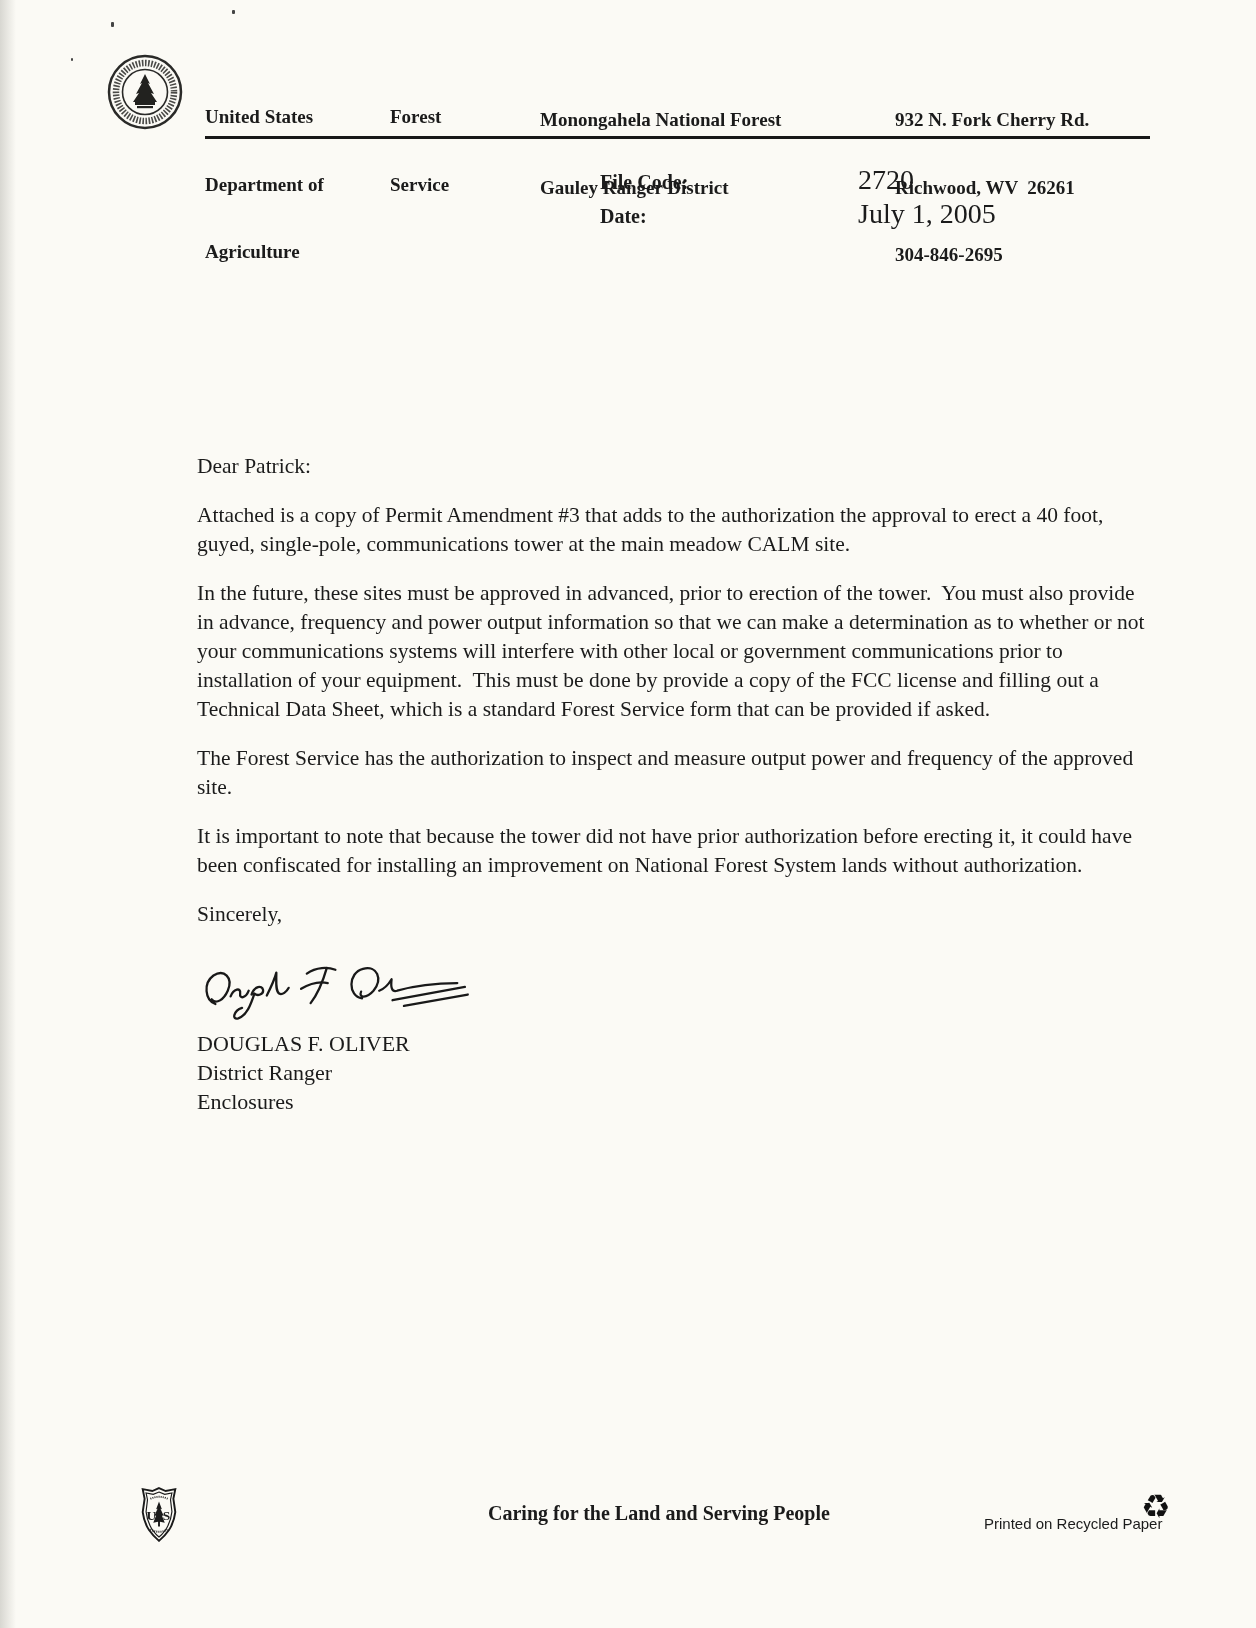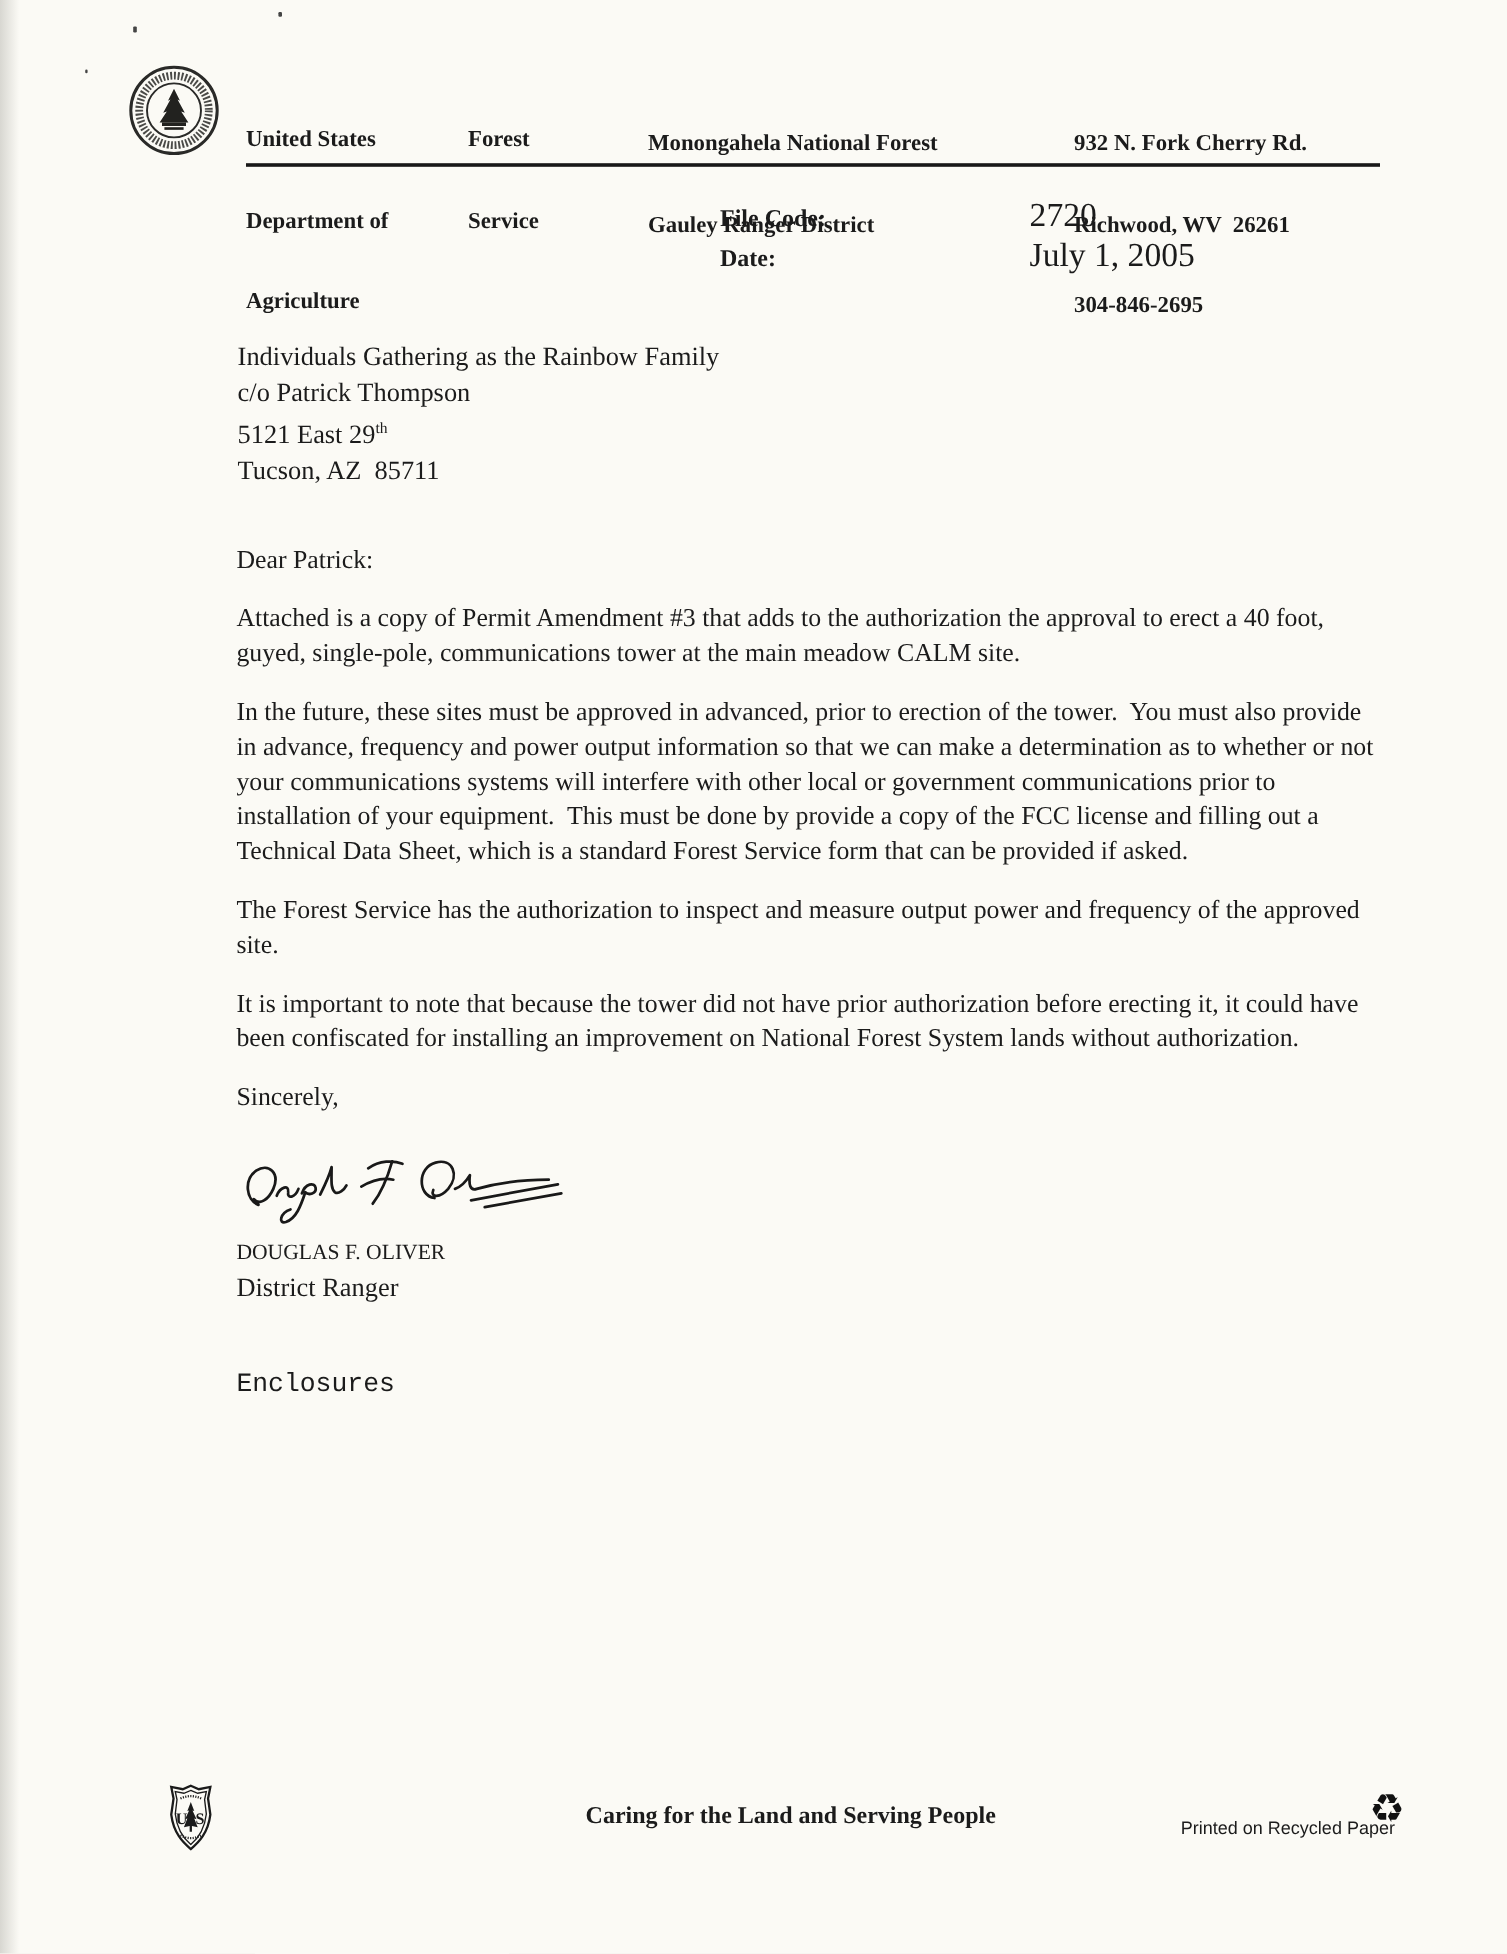--- a/index.html
+++ b/index.html
@@ -30,23 +30,23 @@
   .recipient { position:absolute; left:198px; top:282px; font-size:22px; line-height:30px; }
   .recipient div { white-space:pre-wrap; }
   .recipient sup { font-size:13px; }
 
   
   .body-block { position:absolute; left:197px; top:452px; width:948px; font-size:21.5px; line-height:29px; }
   .salutation { margin:0 0 20px 0; }
   .para { margin:0 0 20px 0; white-space:pre-wrap; }
   .closing { margin:0; }
   .signature-svg { display:block; margin:16px 0 0 -4px; }
-  .sig-name { margin-top:4px; font-size:18px; line-height:29px; }
+  .sig-name { margin-top:4px; font-size:22px; line-height:29px; }
   .sig-title { font-size:22px; line-height:29px; }
-  .enclosures { margin-top:52px; font-size:22px;font-family:Liberation Mono, monospace; }
+  .enclosures { font-size:22px; }
 
   
   .fs-shield { position:absolute; left:136px; top:1486px; }
   .slogan { position:absolute; left:488px; top:1502px; font-size:20px; font-weight:bold; }
   .recycled-note { position:absolute; left:984px; top:1515px; font-family:"Liberation Sans", sans-serif; font-size:15px; }
   .recycle-glyph { position:absolute; left:1141px; top:1487px; font-family:"DejaVu Sans", sans-serif; font-size:33px; color:#111; }
 </style>
 </head>
 <body>
 
@@ -93,26 +93,20 @@
     <div class="meta-row">
       <div class="meta-label">File Code:</div>
       <div class="meta-value">2720</div>
     </div>
     <div class="meta-row">
       <div class="meta-label">Date:</div>
       <div class="meta-value">July 1, 2005</div>
     </div>
   </div>
 
-  <div class="recipient">
-    <div>Individuals Gathering as the Rainbow Family</div>
-    <div>c/o Patrick Thompson</div>
-    <div><span>5121 East 29</span><sup>th</sup></div>
-    <div>Tucson, AZ  85711</div>
-  </div>
 
   <div class="body-block">
     <p class="salutation">Dear Patrick:</p>
     <p class="para">Attached is a copy of Permit Amendment #3 that adds to the authorization the approval to erect a 40 foot, guyed, single-pole, communications tower at the main meadow CALM site.</p>
     <p class="para">In the future, these sites must be approved in advanced, prior to erection of the tower.  You must also provide in advance, frequency and power output information so that we can make a determination as to whether or not your communications systems will interfere with other local or government communications prior to installation of your equipment.  This must be done by provide a copy of the FCC license and filling out a Technical Data Sheet, which is a standard Forest Service form that can be provided if asked.</p>
     <p class="para">The Forest Service has the authorization to inspect and measure output power and frequency of the approved site.</p>
     <p class="para">It is important to note that because the tower did not have prior authorization before erecting it, it could have been confiscated for installing an improvement on National Forest System lands without authorization.</p>
     <p class="closing">Sincerely,</p>
 
     <svg class="signature-svg" width="300" height="80" viewBox="0 0 300 84">

